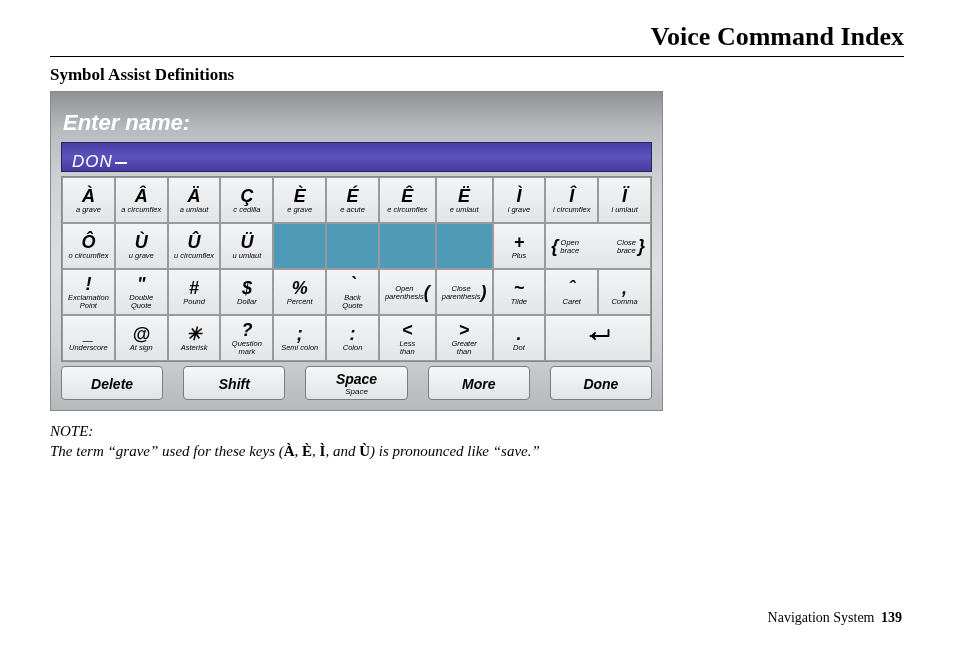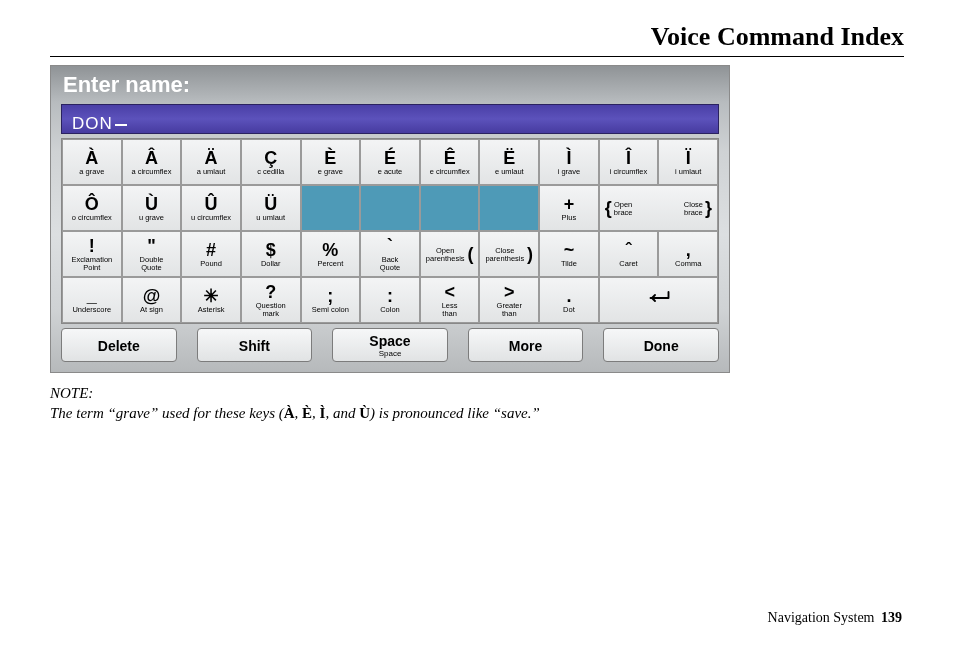--- a/index.html
+++ b/index.html
@@ -26,25 +26,26 @@
     border-top: 1.5px solid #000;
     margin: 0 0 8px 0;
   }
   .section-title {
     font-size: 17px;
     font-weight: bold;
     margin-bottom: 6px;
   }
   
   .screen {
-    width: 680px;
+    width: 613px;
     background: linear-gradient(180deg, #8f9396 0%, #b8bcbf 12%, #cfd2d4 28%, #dcdfe1 55%, #cfd2d4 80%, #b6b9bb 100%);
     border: 1px solid #8a8a8a;
-    padding: 0 0 10px 0;
+    padding: 12px 0 10px 0;
     font-family: Arial, Helvetica, sans-serif;
+    font-style: italic;
   }
   .screen-title {
     color: #ffffff;
     font-size: 22px;
     font-weight: bold;
     padding: 6px 12px 6px 12px;
   }
   .inputbar-wrap {
     padding: 0 10px 4px 10px;
   }
@@ -138,20 +139,21 @@
   }
   .footer .label { font-weight: normal; }
   .footer .num { font-weight: bold; margin-left: 3px; }
 </style>
 </head>
 <body>
 
 <div class="page">
   <div class="page-header">Voice Command Index</div>
   <hr class="page-rule">
+  <div class="section-title">Symbol Assist Definitions</div>
 
   <div class="screen">
     <div class="screen-title">Enter name:</div>
     <div class="inputbar-wrap">
       <div class="inputbar">
         <span class="inputval">DON</span>
         <span class="cursor"></span>
       </div>
     </div>
 

